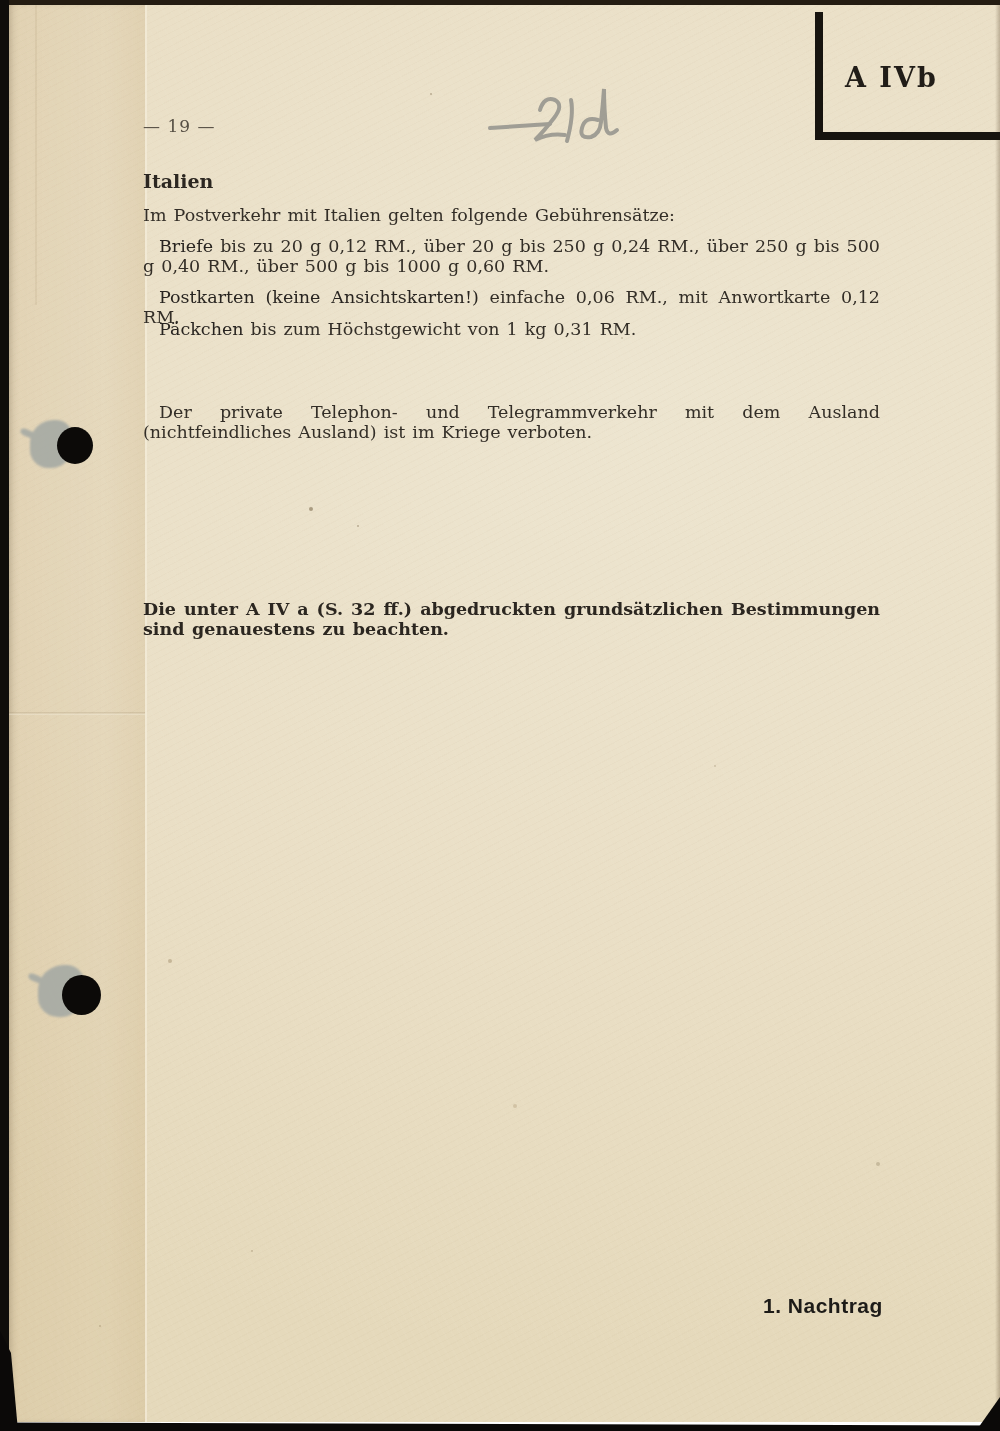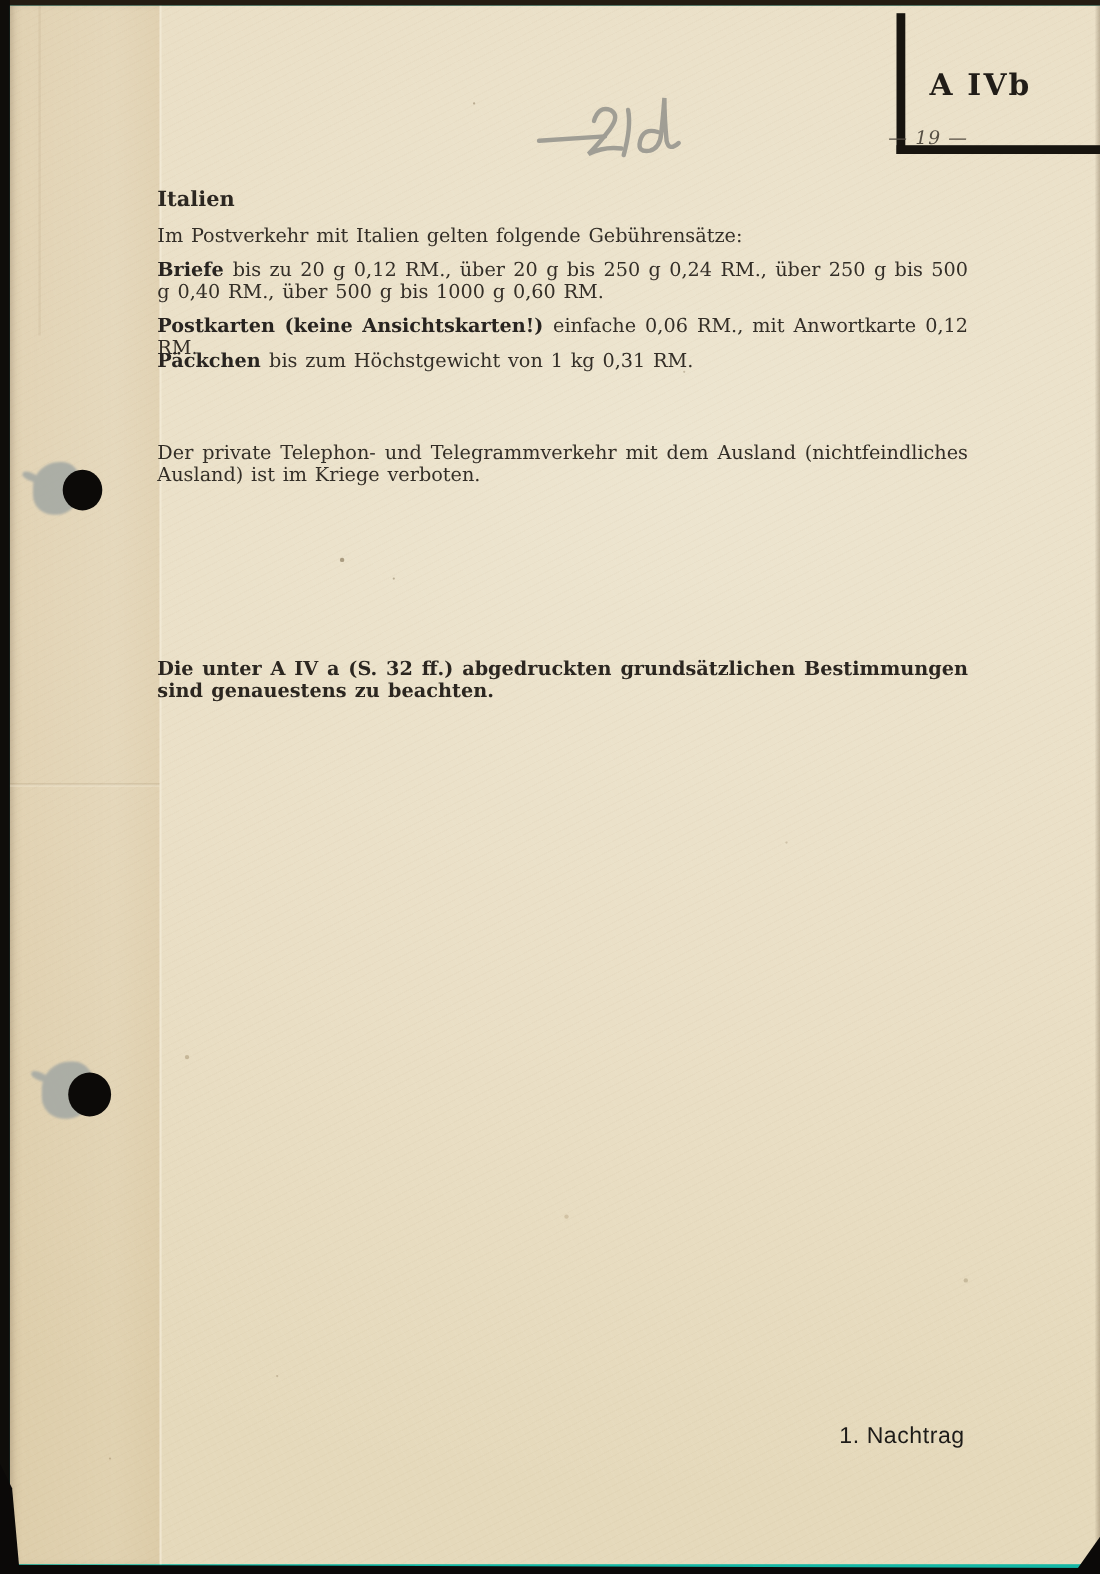--- a/index.html
+++ b/index.html
@@ -1,18 +1,18 @@
 <!DOCTYPE html>
 <html><head>
 <meta charset="utf-8">
 <style>
   html,body{margin:0;padding:0;background:#14100c;}
   .scan{
     position:relative;width:1000px;height:1431px;overflow:hidden;
-    background:#14b8a6;
+    background:#ffffff;
     font-family:"DejaVu Serif","Liberation Serif",serif;
   }
   
   .page{
     position:absolute;left:9px;top:5px;width:991px;height:1417px;
     background:
       repeating-linear-gradient(63deg, rgba(255,255,255,0.025) 0 2px, rgba(0,0,0,0) 2px 7px),
       repeating-linear-gradient(-27deg, rgba(120,90,50,0.022) 0 1px, rgba(0,0,0,0) 1px 6px),
       radial-gradient(1250px 950px at 62% 28%, #ede5d0 0%, #eadfc6 55%, #e5d9bb 100%);
   }
@@ -52,43 +52,43 @@
   }
   
   .stamp-v{position:absolute;left:806px;top:7px;width:8px;height:128px;background:#17140f;}
   .stamp-h{position:absolute;left:806px;top:127px;width:185px;height:8px;background:#17140f;}
   .stamp-label{
     position:absolute;left:836px;top:57px;width:150px;
     font-weight:bold;font-size:27px;letter-spacing:2px;color:#211d18;
   }
   
   .pageno{
-    position:absolute;left:134px;top:111px;width:737px;text-align:right;
-    font-size:17px;letter-spacing:1px;color:#564f44;font-style:italic;
+    position:absolute;left:134px;top:111px;width:737px;text-align:left;
+    font-size:17px;letter-spacing:1px;color:#564f44;
   }
   .handwriting{position:absolute;left:461px;top:80px;width:170px;height:70px;}
   
   .t{
     position:absolute;left:134px;width:737px;
     font-size:17.5px;line-height:19.5px;color:#332e27;word-spacing:1.5px;
     text-align:justify;
   }
   .t:lang(x){}
   .title{
     position:absolute;left:134px;top:165px;width:737px;text-align:left;
     font-weight:bold;font-size:19px;color:#2c2721;
   }
-  .lead{font-weight:bold;color:#282younger320;}
+  .lead{font-weight:normal;color:#282younger320;margin-left:16px;}
   b.lead{color:#282420;}
   b.lead:not(:empty)::after{content:" ";}
   .bold-note{font-weight:bold;color:#2b2620;}
   .footer-label{
     position:absolute;left:754px;top:1289px;
     font-family:"Liberation Sans","DejaVu Sans",sans-serif;
-    font-weight:normal;font-size:21px;letter-spacing:.5px;color:#1d1b18;text-align:center;
+    font-weight:bold;font-size:21px;letter-spacing:.5px;color:#1d1b18;text-align:center;
   }
   
   .smudge{
     position:absolute;background:#a6aaa4;opacity:.9;filter:blur(1.2px);
     border-radius:58% 42% 55% 45% / 52% 48% 60% 40%;
   }
   .smudge::before{
     content:"";position:absolute;left:-10px;top:10px;width:16px;height:7px;
     background:#a6aaa4;transform:rotate(24deg);border-radius:40%;
   }

